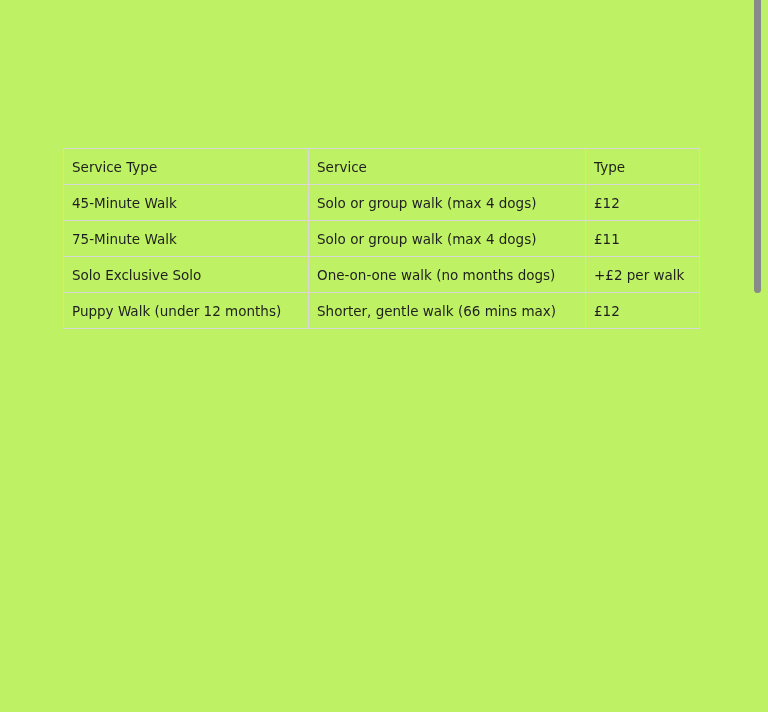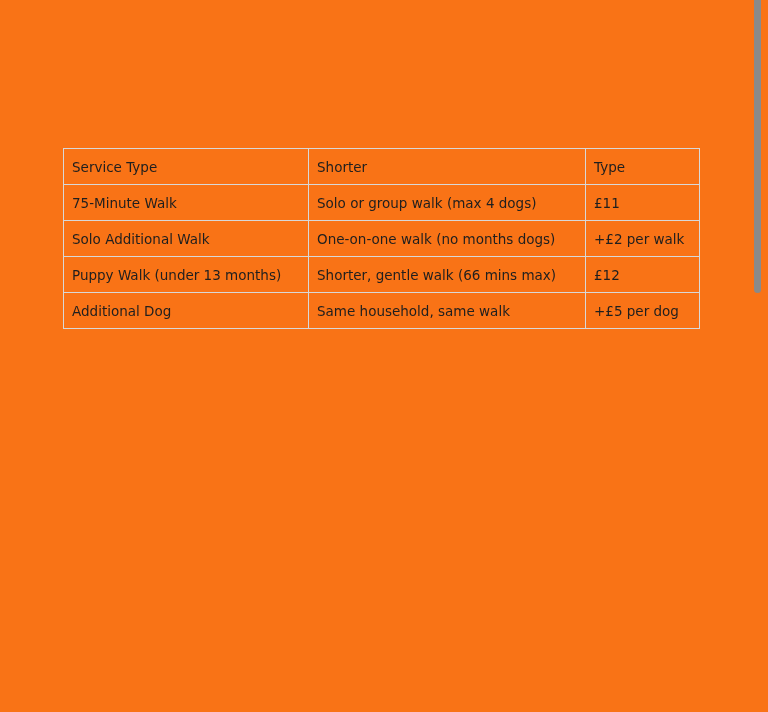--- a/index.html
+++ b/index.html
@@ -7,21 +7,21 @@
     width: 768px;
     height: 712px;
     background: #ffffff;
     font-family: "DejaVu Sans", "Liberation Sans", sans-serif;
     overflow: hidden;
   }
   .viewport {
     position: relative;
     width: 768px;
     height: 712px;
-    background: #f97316;
+    background: #bef264;
   }
   table.pricing {
     position: absolute;
     left: 63px;
     top: 148px;
     border-collapse: collapse;
     table-layout: fixed;
     font-size: 13.5px;
     color: #1f1f1f;
   }
@@ -64,44 +64,44 @@
 
   <table class="pricing">
     <colgroup>
       <col class="c1">
         <col class="c2">
         <col class="c3">
     </colgroup>
     <thead>
       <tr>
         <th>Service Type</th>
-        <th>Shorter</th>
+        <th>Service</th>
         <th>Type</th>
       </tr>
     </thead>
     <tbody>
+      <tr>
+        <td>45-Minute Walk</td>
+        <td>Solo or group walk (max 4 dogs)</td>
+        <td>£12</td>
+      </tr>
       <tr>
         <td>75-Minute Walk</td>
         <td>Solo or group walk (max 4 dogs)</td>
         <td>£11</td>
       </tr>
       <tr>
-        <td>Solo Additional Walk</td>
+        <td>Solo Exclusive Solo</td>
         <td>One-on-one walk (no months dogs)</td>
         <td>+£2 per walk</td>
       </tr>
       <tr>
-        <td>Puppy Walk (under 13 months)</td>
+        <td>Puppy Walk (under 12 months)</td>
         <td>Shorter, gentle walk (66 mins max)</td>
         <td>£12</td>
-      </tr>
-      <tr>
-        <td>Additional Dog</td>
-        <td>Same household, same walk</td>
-        <td>+£5 per dog</td>
       </tr>
     </tbody>
   </table>
 
   <div class="scrollbar-track"></div>
   <div class="scrollbar-thumb"></div>
 
 </div>
 
 </body></html>

